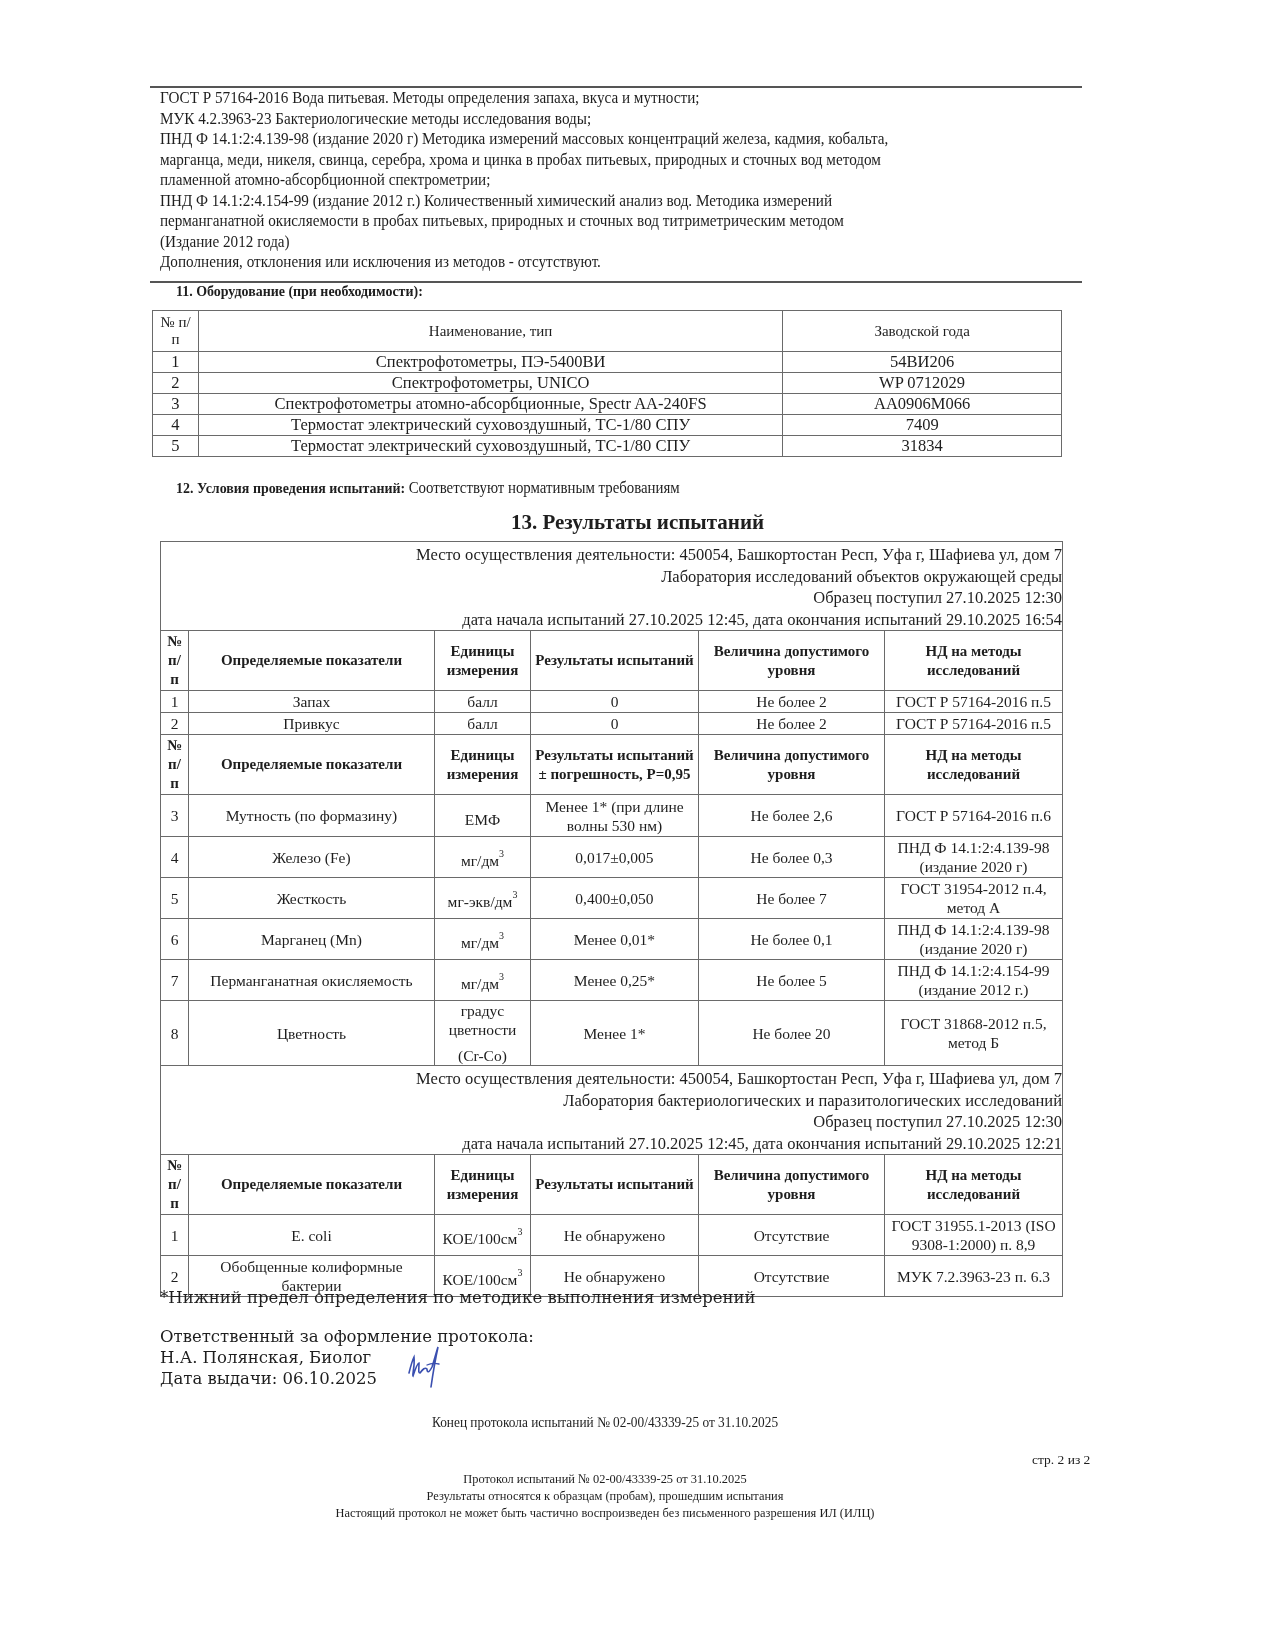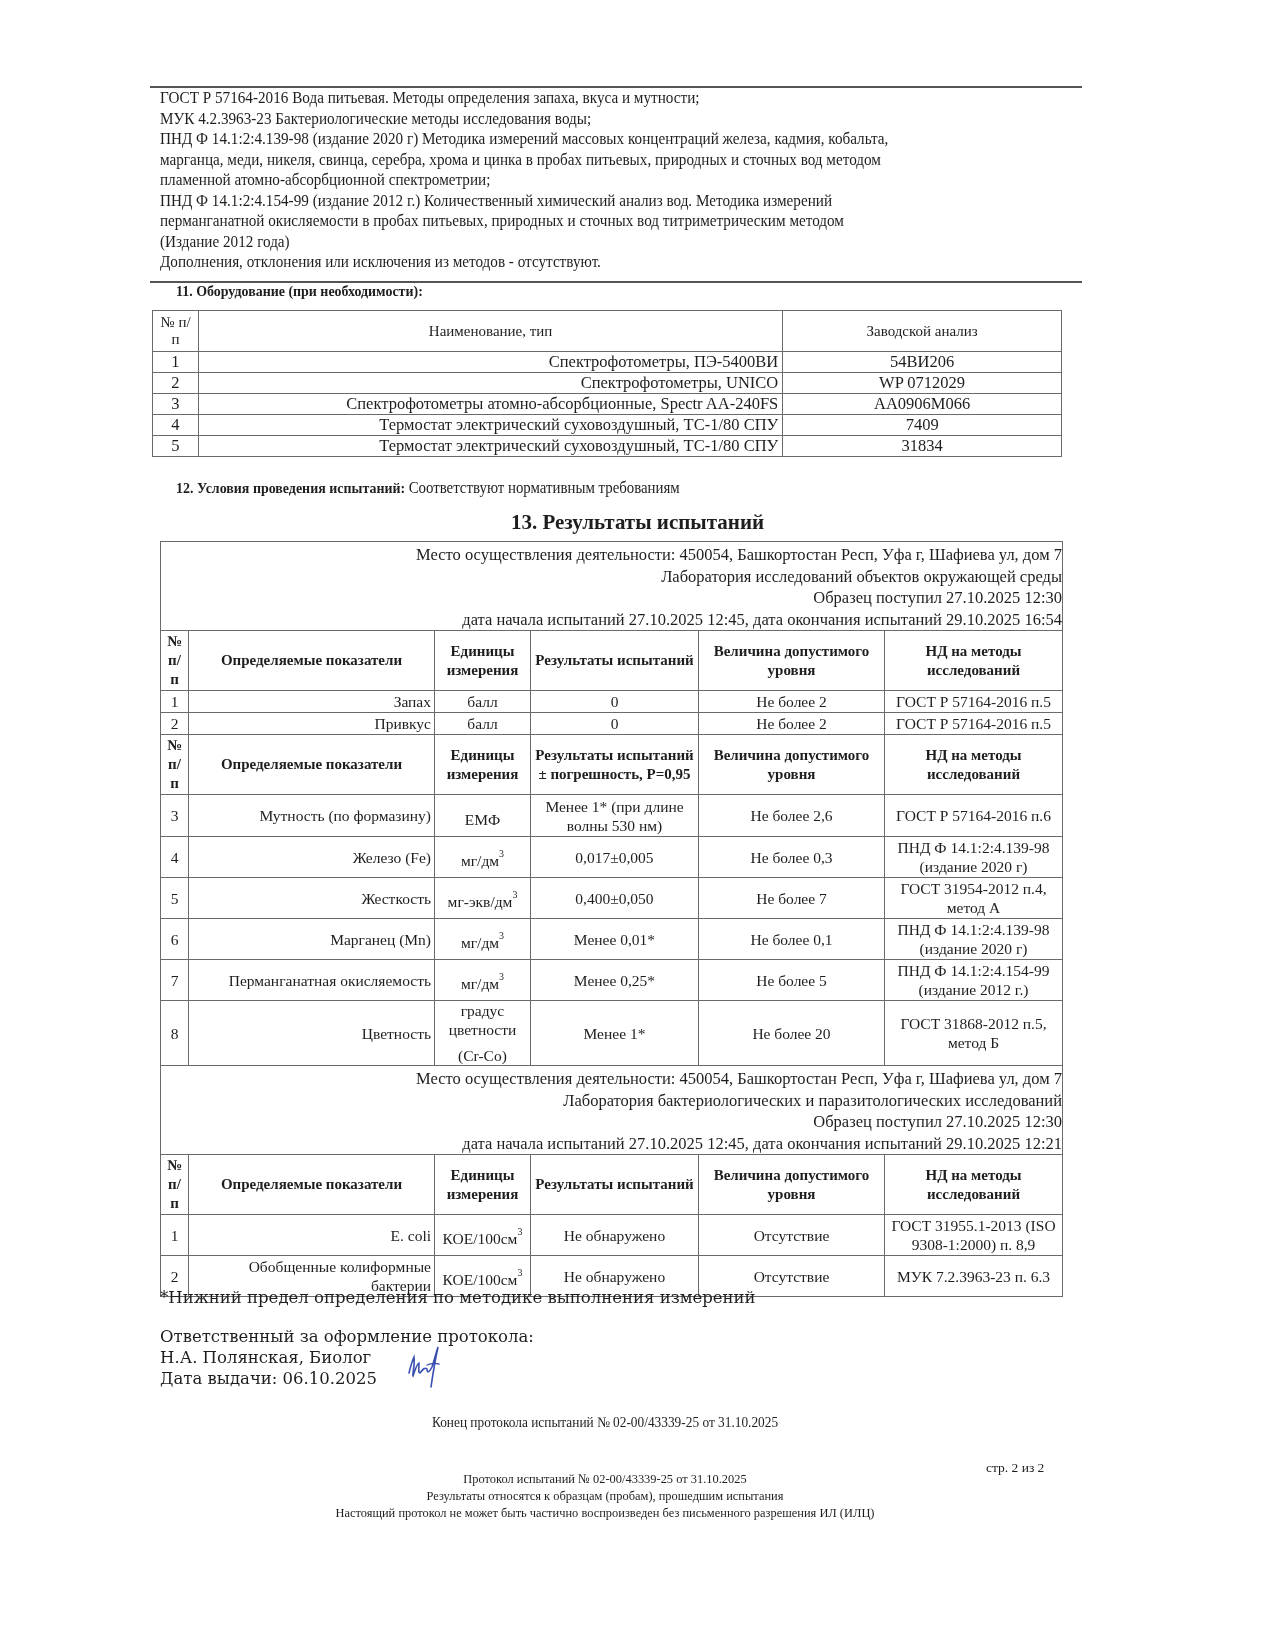--- a/index.html
+++ b/index.html
@@ -9,21 +9,21 @@
   .methods { left:160px; top:86px; width:930px; font-size:16.5px; line-height:20.5px; transform:scaleX(0.92); transform-origin:left top; }
   .methods div { white-space:nowrap; }
   .sec-title { font-size:15.5px; font-weight:bold; transform:scaleX(0.9); transform-origin:left top; white-space:nowrap; }
   .sec-title span.normal { font-weight:normal; font-size:16.5px; }
   table { border-collapse:collapse; }
   td, th { border:1px solid #6a6a6a; padding:0 4px; }
   .equip { position:absolute; left:152px; top:322px; width:910px; font-size:16.5px; }
   .equip td { height:20px; line-height:20px; }
   .equip th { font-weight:normal; height:40px; font-size:15px; }
   .c { text-align:center; }
-  .l { text-align:right; }
+  .l { text-align:center; }
   .results-title { left:0; width:1275px; top:530px; text-align:center; font-size:21px; font-weight:bold; }
   .res { position:absolute; left:160px; top:562px; width:902px; font-size:15.5px; table-layout:fixed; }
   .res .loc { text-align:right; font-size:16.5px; line-height:21.5px; padding:2px 0 0 0; }
   .res th { font-weight:bold; font-size:15px; line-height:19px; padding:1px 3px; }
   .res td { line-height:19px; padding:0 3px; }
   sup { font-size:10px; vertical-align:9px; }
   .foot { font-family:"DejaVu Serif", serif; font-size:15.5px; }
   .small { font-size:13.5px; }
   .sig svg { display:block; }
 </style>
@@ -51,21 +51,21 @@
 <table class="equip" style="top:310px;">
   <colgroup>
       <col style="width:46px">
       <col style="width:585px">
       <col style="width:279px">
     </colgroup>
   <tbody>
       <tr>
     <th class="c">№ п/п</th>
     <th class="c">Наименование, тип</th>
-    <th class="c">Заводской анализ</th>
+    <th class="c">Заводской года</th>
   </tr>
   <tr>
     <td class="c">1</td>
     <td class="l">Спектрофотометры, ПЭ-5400ВИ</td>
     <td class="c">54ВИ206</td>
   </tr>
   <tr>
     <td class="c">2</td>
     <td class="l">Спектрофотометры, UNICO</td>
     <td class="c">WP 0712029</td>
@@ -241,19 +241,19 @@
 
 <div class="abs sig" style="left:405px; top:1343px;">
   <svg width="42" height="48" viewBox="0 0 42 48">
     <path d="M4 30 C6 22, 8 16, 9 14 C10 24, 7 32, 8 33 C11 24, 13 20, 14 20 C14 26, 13 30, 15 30 C18 26, 20 24, 22 26 C22 30, 24 30, 27 24 C29 18, 31 10, 33 4 C30 18, 28 30, 26 44" fill="none" stroke="#3a4fb0" stroke-width="1.6" stroke-linecap="round"></path>
     <path d="M22 22 C26 20, 30 20, 34 21" fill="none" stroke="#3a4fb0" stroke-width="1.3" stroke-linecap="round"></path>
   </svg>
 </div>
 
 <div class="abs" style="left:0; width:1210px; text-align:center; top:1414px; font-size:14.5px; transform:scaleX(0.92); transform-origin:center top;">Конец протокола испытаний № 02-00/43339-25 от 31.10.2025</div>
 
-<div class="abs small" style="left:986px; top:1452px;margin-top:8px;">стр. 2 из 2</div>
+<div class="abs small" style="left:1032px; top:1452px;">стр. 2 из 2</div>
 
 <div class="abs small" style="left:0; width:1210px; text-align:center; top:1470px; line-height:17px; transform:scaleX(0.92); transform-origin:center top;">
   <div>Протокол испытаний № 02-00/43339-25 от 31.10.2025</div>
   <div>Результаты относятся к образцам (пробам), прошедшим испытания</div>
   <div>Настоящий протокол не может быть частично воспроизведен без письменного разрешения ИЛ (ИЛЦ)</div>
 </div>
 
 </body></html>

